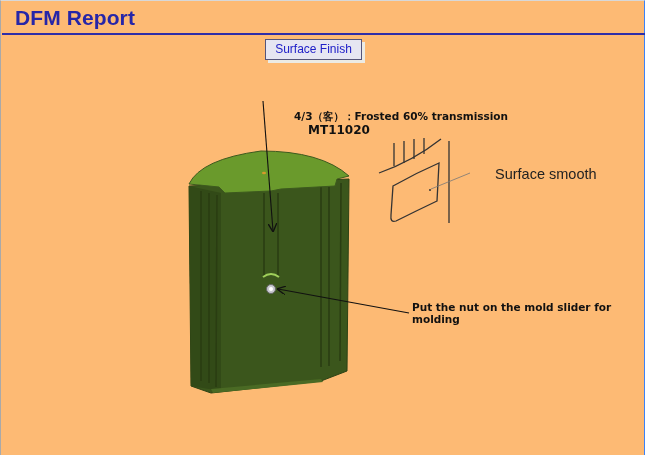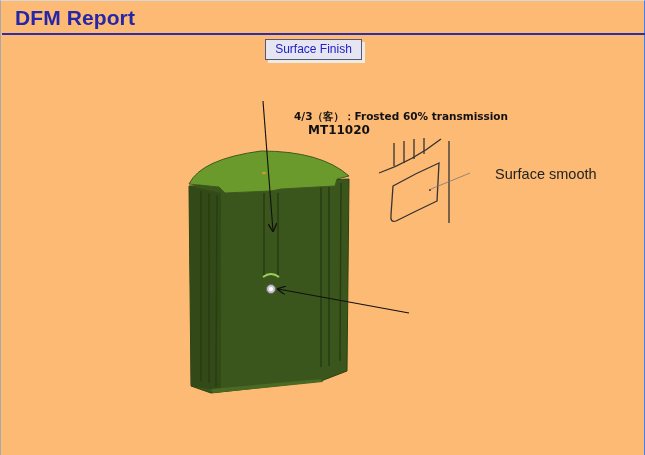--- a/index.html
+++ b/index.html
@@ -43,20 +43,21 @@
 
   <div class="section-btn">Surface Finish</div>
 
 
   <div class="note note2">
     <div>4/3（客）：Frosted 60% transmission</div>
     <div class="mt">MT11020</div>
   </div>
 
   <div class="note note3">Surface smooth</div>
+  <div class="note note4">Put the nut on the mold slider for molding</div>
 
   <svg class="art" width="645" height="455">
     <g fill="none" stroke="#333" stroke-width="1.3">
       <path d="M378 172 Q 412 160 440 138"></path>
       <line x1="393" y1="142" x2="393" y2="165"></line>
       <line x1="403" y1="140" x2="403" y2="162"></line>
       <line x1="413" y1="138" x2="413" y2="158"></line>
       <line x1="423" y1="137" x2="423" y2="153"></line>
       <line x1="448" y1="140" x2="448" y2="222"></line>
       <path d="M392 185 Q 415 172 438 162 L 436 200 Q 415 210 395 220 Q 389 222 390 214 Z"></path>

